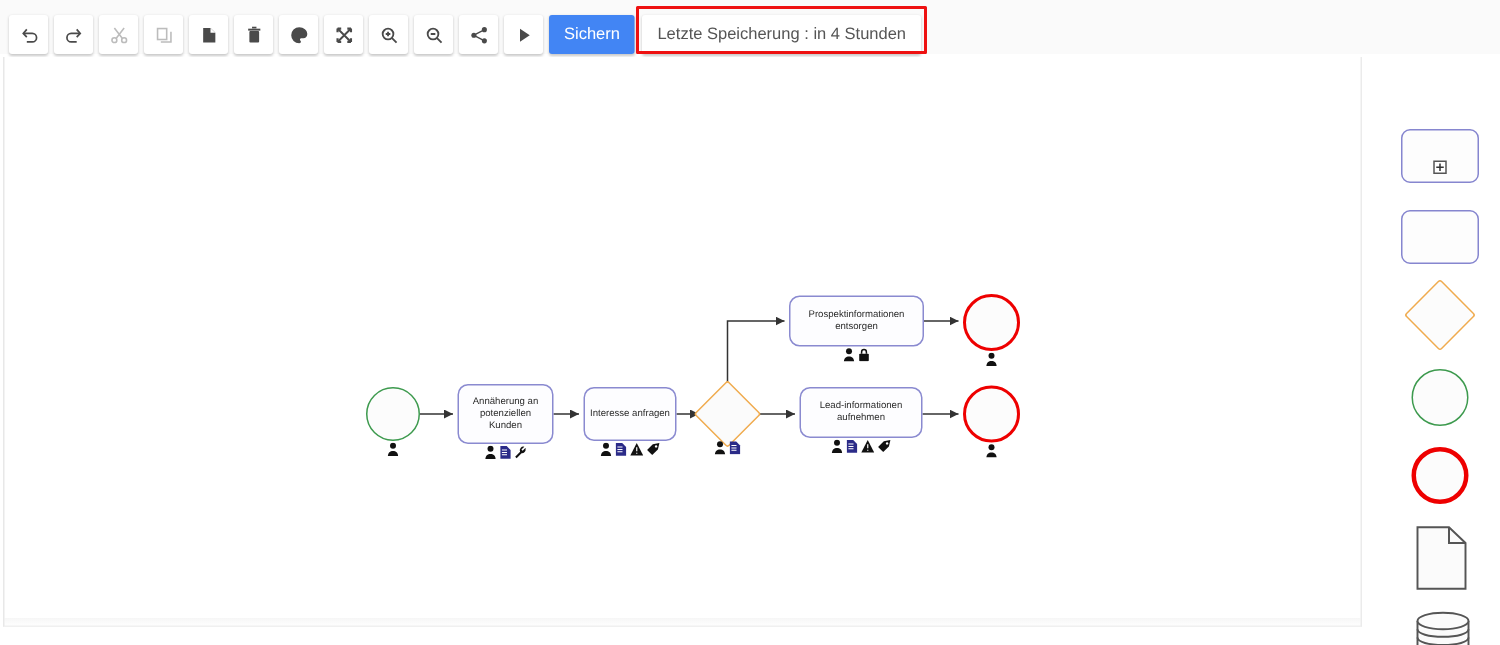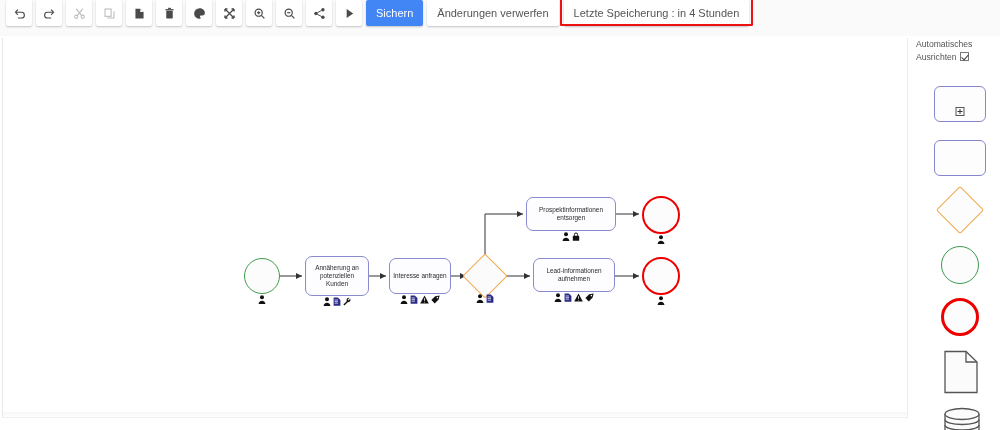--- a/index.html
+++ b/index.html
@@ -9,21 +9,21 @@
     background: #ffffff;
     font-family: "Liberation Sans", sans-serif;
     overflow: hidden;
   }
   #app { position: relative; width: 1000px; height: 430px; background:#fff; }
 
   
   #toolbar {
     position: absolute; left: 0; top: 0; width: 1000px; height: 36px;
     background: #fafafa;
-    display: flex; align-items: flex-start;
+    display: flex; align-items: flex-end;
     padding-left: 6px;
     gap: 4px;
   }
   .tb-icon {
     width: 26px; height: 26px;
     background: #ffffff;
     border: none;
     border-radius: 2px;
     box-shadow: 0 1px 2px rgba(0,0,0,0.22);
     display: flex; align-items: center; justify-content: center;
@@ -275,21 +275,20 @@
       </svg>
     </button>
 
     <button class="tb-icon">
       <svg width="13" height="13" viewBox="0 0 16 16" fill="currentColor">
         <path d="M4.5 2.6 12.5 8l-8 5.4z"></path>
       </svg>
     </button>
 
     <button class="tb-btn primary">Sichern</button>
-    <button class="tb-btn">Änderungen verwerfen</button>
 
     <div class="tb-save-status-wrap">
       <div class="tb-btn">Letzte Speicherung : in 4 Stunden</div>
       <div class="redbox"></div>
     </div>
   </div>
 
   <div id="canvas">
     <svg id="diagram" viewBox="0 0 906 380">
       <defs>
@@ -422,24 +421,20 @@
       <div class="marks" style="top:39px;">
         <svg width="8" height="9" viewBox="0 0 8 9" fill="#111">
             <circle cx="4" cy="2.2" r="2"></circle>
             <path d="M0.6 9c0-2 1.5-3.3 3.4-3.3S7.4 7 7.4 9z"></path>
           </svg>
       </div>
     </div>
   </div>
 
   <div id="palette">
-    <div id="autoalign">
-      <span>Automatisches</span><br>
-      <span>Ausrichten</span><span class="cb"></span>
-    </div>
 
     <div class="pal-item" style="top:48px;">
       <div class="pal-rect">
         <span class="plusbox"></span>
       </div>
     </div>
 
     <div class="pal-item" style="top:102px;">
       <div class="pal-rect"></div>
     </div>

